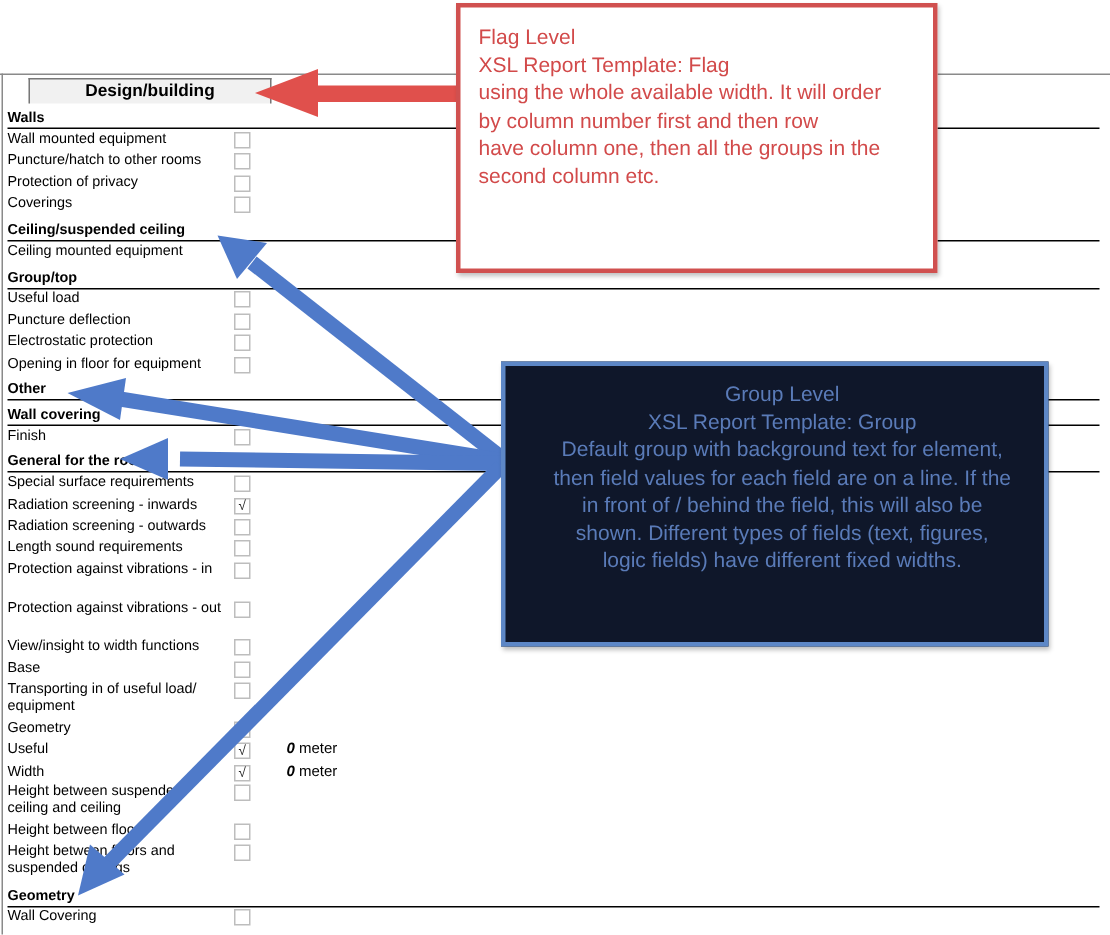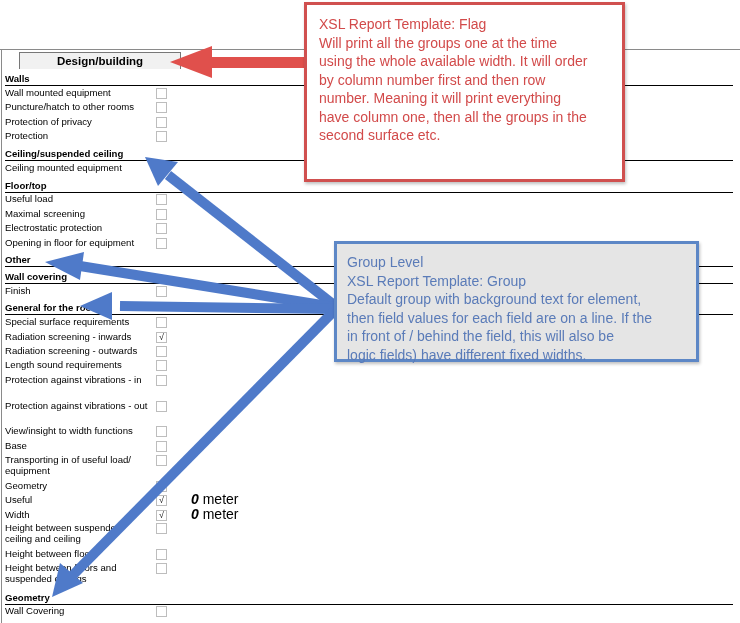--- a/index.html
+++ b/index.html
@@ -4,53 +4,53 @@
 <style>
   html,body{margin:0;padding:0;background:#fff;}
   body{width:740px;height:623px;position:relative;overflow:hidden;font-family:"Liberation Sans",sans-serif;}
   .frame-top{position:absolute;left:0;top:49px;width:740px;height:0;border-top:1px solid #8a8a8a;}
   .frame-left{position:absolute;left:1px;top:49px;width:0;height:574px;border-left:1px solid #8a8a8a;}
   .flag-tab{position:absolute;left:19px;top:52px;width:160px;height:16px;background:#f1f1f1;border:1px solid #777;border-bottom:none;font-weight:bold;font-size:11.5px;text-align:center;line-height:16px;color:#000;}
   .rows{position:absolute;left:5px;top:0;width:730px;}
   .grp{position:absolute;left:0;width:728px;font-size:9.6px;font-weight:bold;color:#000;border-bottom:1px solid #000;height:12px;line-height:12px;}
   .fld{position:absolute;left:0;font-size:9.6px;color:#000;line-height:11px;width:150px;}
   .cb{position:absolute;left:151px;width:9px;height:9px;border:1px solid #bdbdbd;background:#fff;font-size:9px;line-height:9px;text-align:center;color:#222;}
-  .val{position:absolute;left:186px;font-size:14px;color:#000;line-height:11px;}
+  .val{position:absolute;left:186px;font-size:10px;color:#000;line-height:11px;}
   .val i{font-style:italic;font-weight:bold;}
   .flag-box{position:absolute;left:304px;top:2px;width:321px;height:180px;border:3px solid #d0504f;background:#fff;box-sizing:border-box;padding:10px 0 0 12px;color:#d24a4a;font-size:14px;line-height:18.5px;box-shadow:1px 2px 3px rgba(0,0,0,.25);}
-  .group-box{position:absolute;left:334px;top:241px;width:365px;height:121px;border:3px solid #5d87c6;background:#e5e5e5;box-sizing:border-box;padding:9px 0 0 10px;color:#5a7bb8;font-size:14px;line-height:18.5px;box-shadow:1px 2px 3px rgba(0,0,0,.25);}
+  .group-box{position:absolute;left:334px;top:241px;width:365px;height:190px;border:3px solid #5d87c6;background:#0f172a;box-sizing:border-box;padding:9px 0 0 10px;color:#5a7bb8;font-size:14px;line-height:18.5px;box-shadow:1px 2px 3px rgba(0,0,0,.25);text-align:center;}
   .flag-box div,.group-box div{white-space:nowrap;}
   svg.arrows{position:absolute;left:0;top:0;width:740px;height:623px;pointer-events:none;}
 </style>
 </head>
 <body>
 
 <div class="frame-top"></div>
 <div class="frame-left"></div>
 <div class="flag-tab">Design/building</div>
 
 <div class="rows">
 
   <div class="grp" style="top:73px">Walls</div>
   <div class="fld" style="top:87px">Wall mounted equipment</div>
   <div class="cb" style="top:88px"></div>
   <div class="fld" style="top:101px">Puncture/hatch to other rooms</div>
   <div class="cb" style="top:102px"></div>
   <div class="fld" style="top:116px">Protection of privacy</div>
   <div class="cb" style="top:117px"></div>
-  <div class="fld" style="top:130px">Protection</div>
+  <div class="fld" style="top:130px">Coverings</div>
   <div class="cb" style="top:131px"></div>
 
   <div class="grp" style="top:148px">Ceiling/suspended ceiling</div>
   <div class="fld" style="top:162px;width:200px">Ceiling mounted equipment</div>
 
-  <div class="grp" style="top:180px">Floor/top</div>
+  <div class="grp" style="top:180px">Group/top</div>
   <div class="fld" style="top:193px">Useful load</div>
   <div class="cb" style="top:194px"></div>
-  <div class="fld" style="top:208px">Maximal screening</div>
+  <div class="fld" style="top:208px">Puncture deflection</div>
   <div class="cb" style="top:209px"></div>
   <div class="fld" style="top:222px">Electrostatic protection</div>
   <div class="cb" style="top:223px"></div>
   <div class="fld" style="top:237px">Opening in floor for equipment</div>
   <div class="cb" style="top:238px"></div>
 
   <div class="grp" style="top:254px">Other</div>
 
   <div class="grp" style="top:271px">Wall covering</div>
   <div class="fld" style="top:285px">Finish</div>
@@ -110,29 +110,29 @@
   </g>
   <g fill="#4f7ac9">
     <polygon points="145,157 178,162 158,186"></polygon>
     <polygon points="45,262 84,252 80,280"></polygon>
     <polygon points="80,306 112,292 112,320"></polygon>
     <polygon points="52,597 60,563 83,583"></polygon>
   </g>
 </svg>
 
 <div class="flag-box">
+  <div>Flag Level</div>
   <div>XSL Report Template: Flag</div>
-  <div>Will print all the groups one at the time</div>
   <div>using the whole available width. It will order</div>
   <div>by column number first and then row</div>
-  <div>number. Meaning it will print everything</div>
   <div>have column one, then all the groups in the</div>
-  <div>second surface etc.</div>
+  <div>second column etc.</div>
 </div>
 
 <div class="group-box">
   <div>Group Level</div>
   <div>XSL Report Template: Group</div>
   <div>Default group with background text for element,</div>
   <div>then field values for each field are on a line. If the</div>
   <div>in front of / behind the field, this will also be</div>
+  <div>shown. Different types of fields (text, figures,</div>
   <div>logic fields) have different fixed widths.</div>
 </div>
 
 </body></html>

